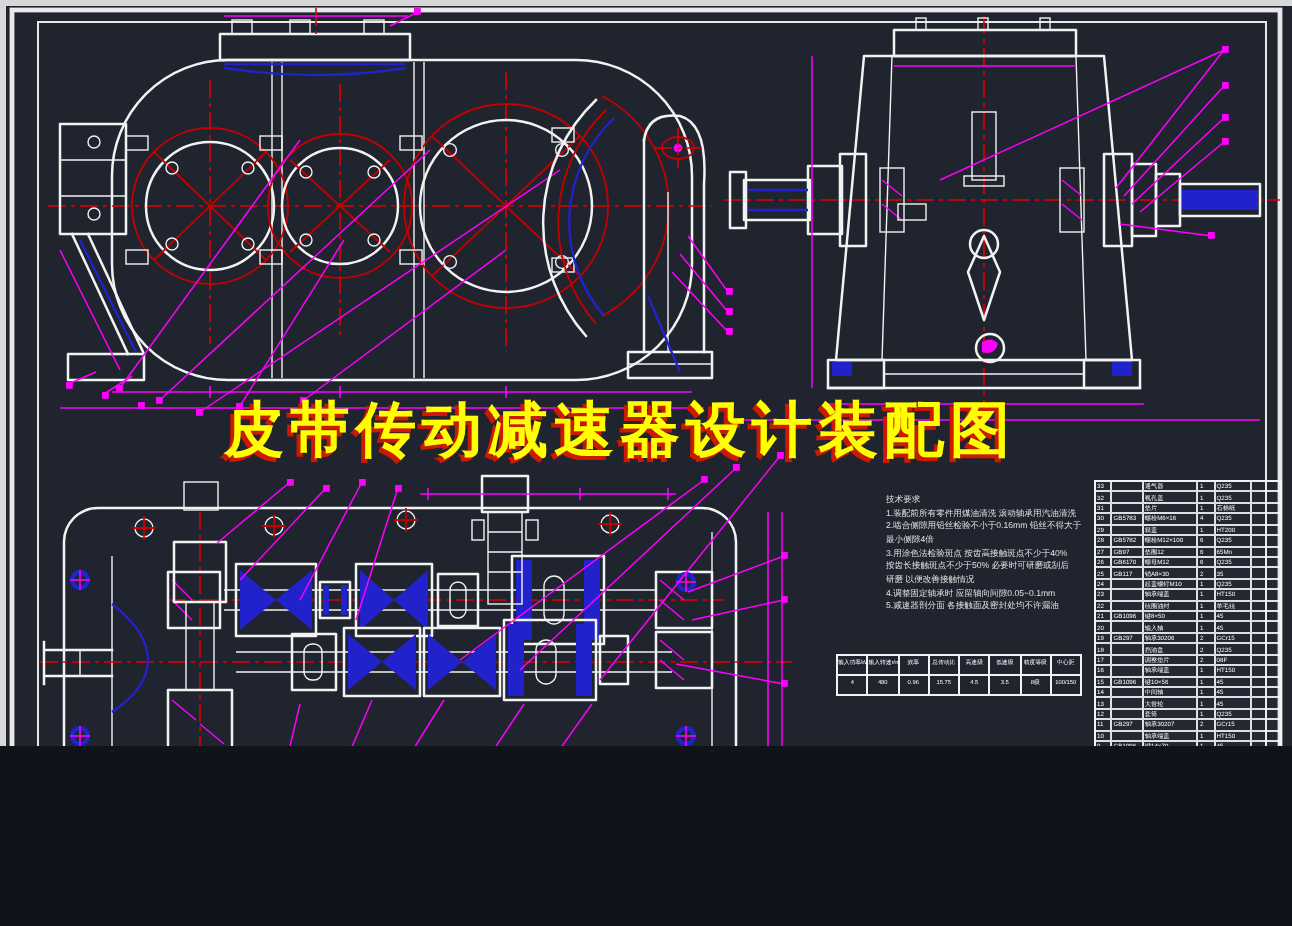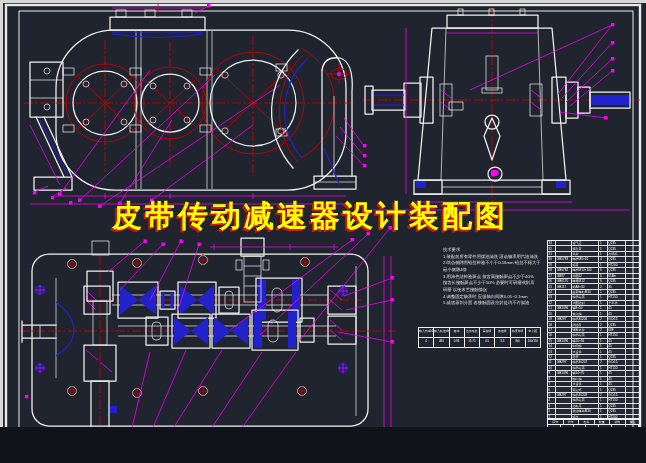--- a/index.html
+++ b/index.html
@@ -2,21 +2,21 @@
 <html style="--background: #1f242e; --line-white: #f2f2f2; --centerline-red: #e00000; --pitch-red: #c40000; --dimension-magenta: #ff00ff; --section-blue: #2222cc; --title-yellow: #ffff00; --title-shadow-red: #cc1a00; --frame-white: #e9e9e9;"><head>
 <meta charset="utf-8">
 <style>
   :root{
     --background:#1f242e; --line-white:#f2f2f2; --centerline-red:#e00000;
     --pitch-red:#c40000; --dimension-magenta:#ff00ff; --section-blue:#2222cc;
     --title-yellow:#ffff00; --title-shadow-red:#cc1a00; --frame-white:#e9e9e9;
   }
   html,body{margin:0;padding:0;background:#10131a;}
   body{font-family:"Liberation Sans","DejaVu Sans",sans-serif;}
-  #stage{position:relative;width:646px;height:427px;background:var(--background);overflow:hidden;}
+  #stage{position:relative;width:646px;height:373px;background:var(--background);overflow:hidden;}
   #stage svg{position:absolute;left:0;top:0;}
   
   .w{fill:none;stroke:var(--line-white);stroke-width:1.25;stroke-linejoin:round;stroke-linecap:square;}
   .w8{fill:none;stroke:var(--line-white);stroke-width:.7;}
   .rc{fill:none;stroke:var(--centerline-red);stroke-width:.8;stroke-dasharray:9 2.5 2 2.5;}
   .rr{fill:none;stroke:var(--pitch-red);stroke-width:.9;}
   .mg{fill:none;stroke:var(--dimension-magenta);stroke-width:.75;}
   .bl{fill:none;stroke:var(--section-blue);stroke-width:1.15;}
   .blf{fill:var(--section-blue);stroke:none;}
   .tri{fill:var(--section-blue);stroke:none;}

